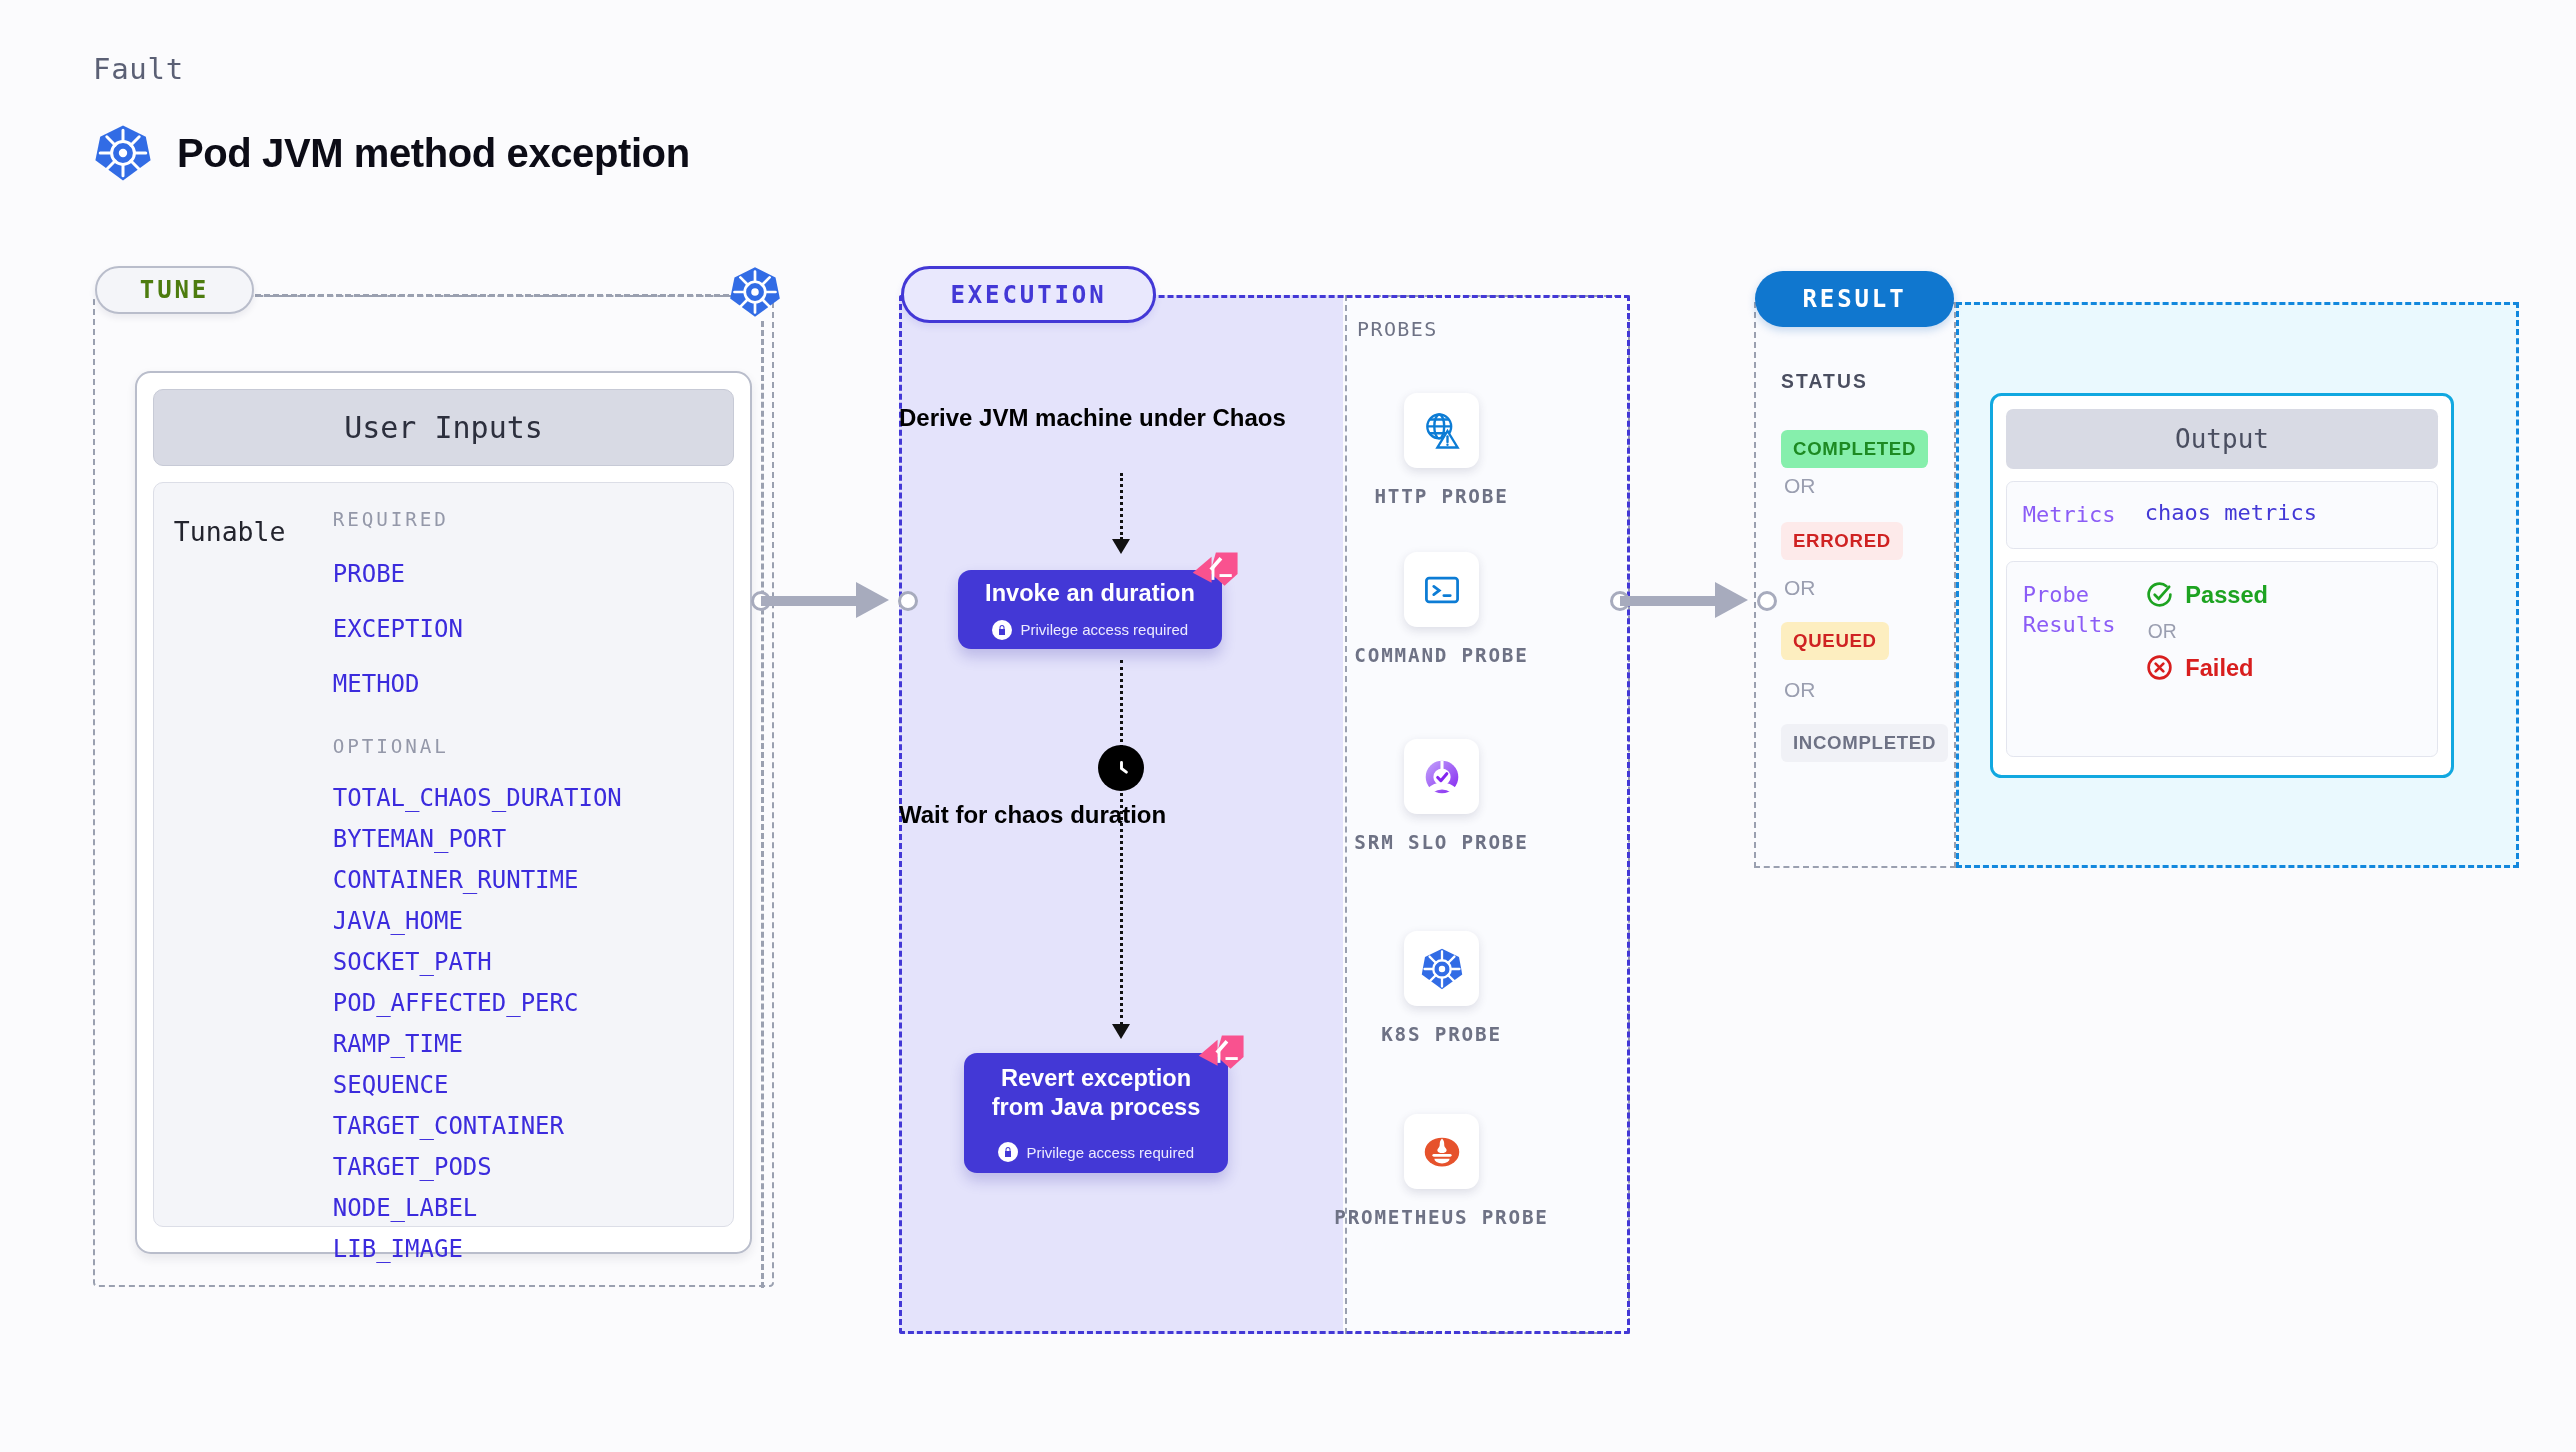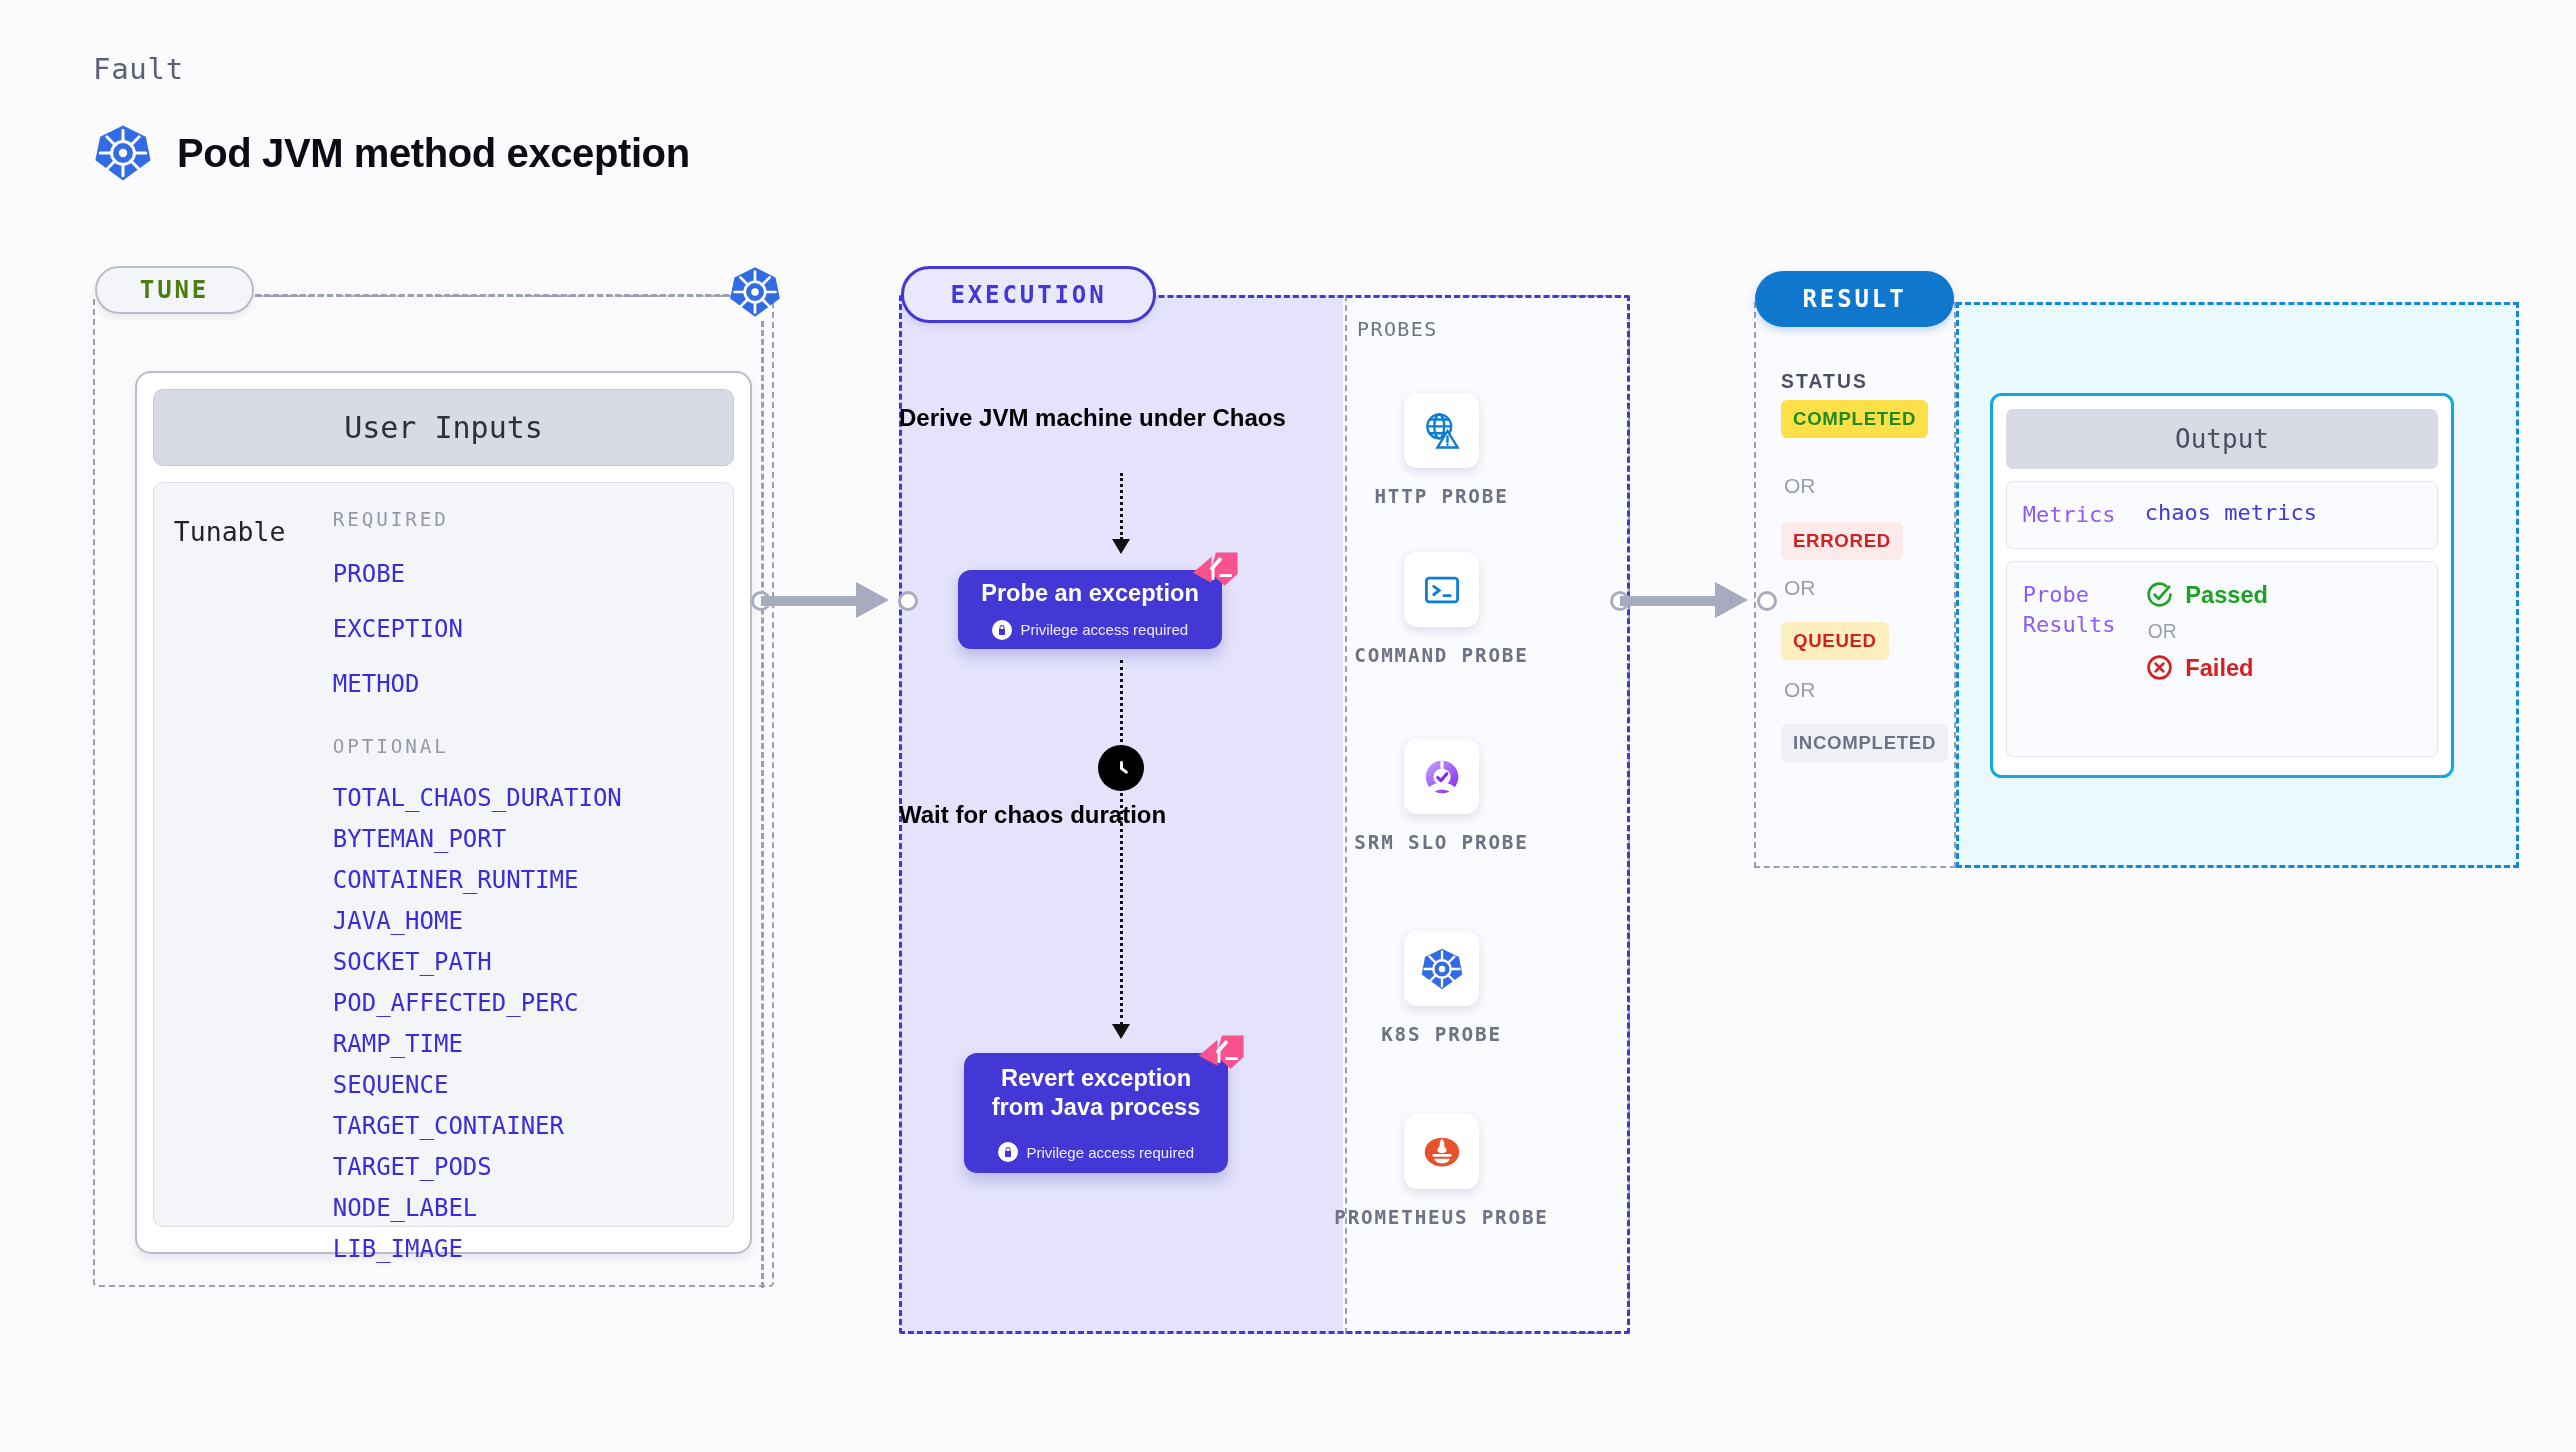--- a/index.html
+++ b/index.html
@@ -313,21 +313,21 @@
 <div class="pill" id="exec-pill">EXECUTION</div>
 <div id="probes-label">PROBES</div>
 
 <div id="exec-flow">
 
   <div class="flow-title" style="top:107px;">Derive JVM machine under Chaos</div>
   <div class="vdash" style="top:178px; height:67px;"></div>
   <div class="vdash-head" style="top:244px;"></div>
 
   <div class="act-box" style="left:59px; top:275px; width:264px; height:79px;">
-    <div class="act-title">Probe an exception</div>
+    <div class="act-title">Invoke an duration</div>
     <div class="act-sub">
       <span class="lockdot">
         <svg width="12" height="12" viewBox="0 0 24 24" fill="#4338d6">
           <path d="M12 2a5 5 0 0 0-5 5v3H6v12h12V10h-1V7a5 5 0 0 0-5-5zm-3 5a3 3 0 0 1 6 0v3H9V7z"></path>
         </svg>
       </span>
       <span>Privilege access required</span>
     </div>
     <span class="chaos-tag">
       <svg viewBox="0 0 72 66">
@@ -447,21 +447,21 @@
   <div class="shaft" style="left:0; width:107px;"></div>
   <div class="head" style="left:95px;"></div>
   <div class="dot" style="left:137px;"></div>
 </div>
 
 <div class="panel" id="result-out-region"></div>
 <div class="panel" id="result-status-region"></div>
 <div class="pill" id="result-pill">RESULT</div>
 
 <div id="status-label">STATUS</div>
-<div class="badge" style="top:400px; background:#fde047; color:#1d8a22;">COMPLETED</div>
+<div class="badge" style="top:430px; background:#86efac; color:#1d8a22;">COMPLETED</div>
 <div class="orlab" style="top:474px;">OR</div>
 <div class="badge" style="top:522px; background:#fdeaea; color:#cf2222;">ERRORED</div>
 <div class="orlab" style="top:576px;">OR</div>
 <div class="badge" style="top:622px; background:#fdeec0; color:#cf2222;">QUEUED</div>
 <div class="orlab" style="top:678px;">OR</div>
 <div class="badge" style="top:724px; background:#f0f1f6; color:#6e7285;">INCOMPLETED</div>
 
 <div id="output-card">
   <div id="output-head">Output</div>
 

